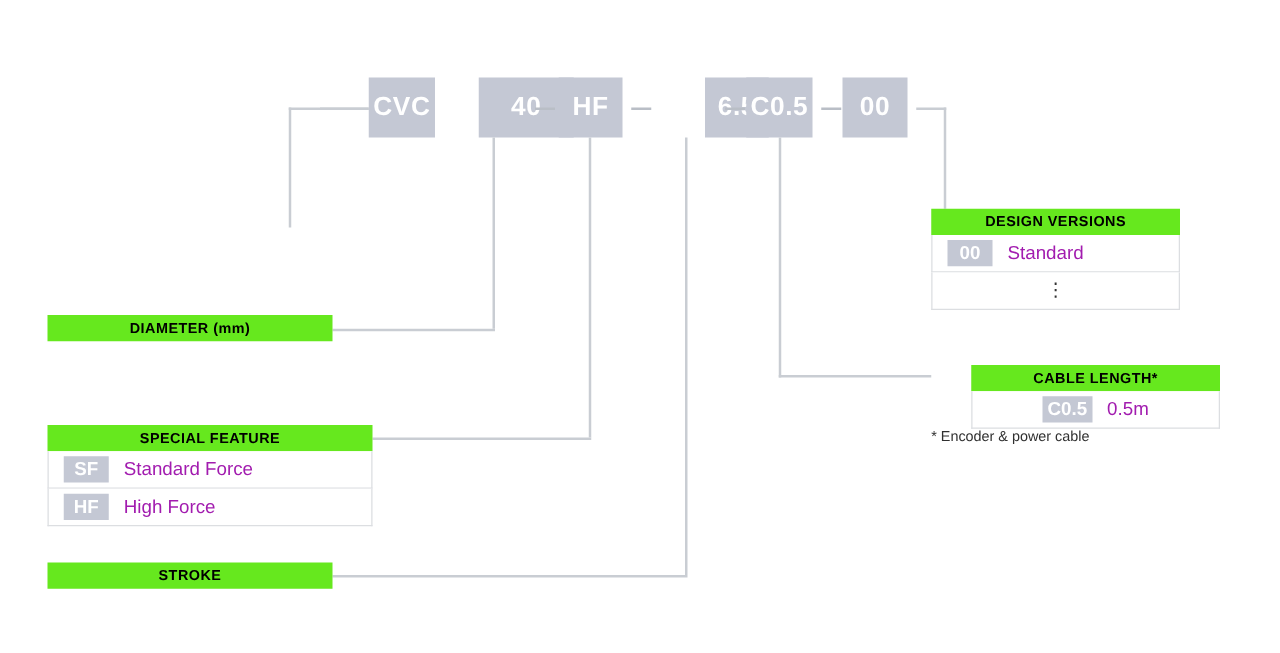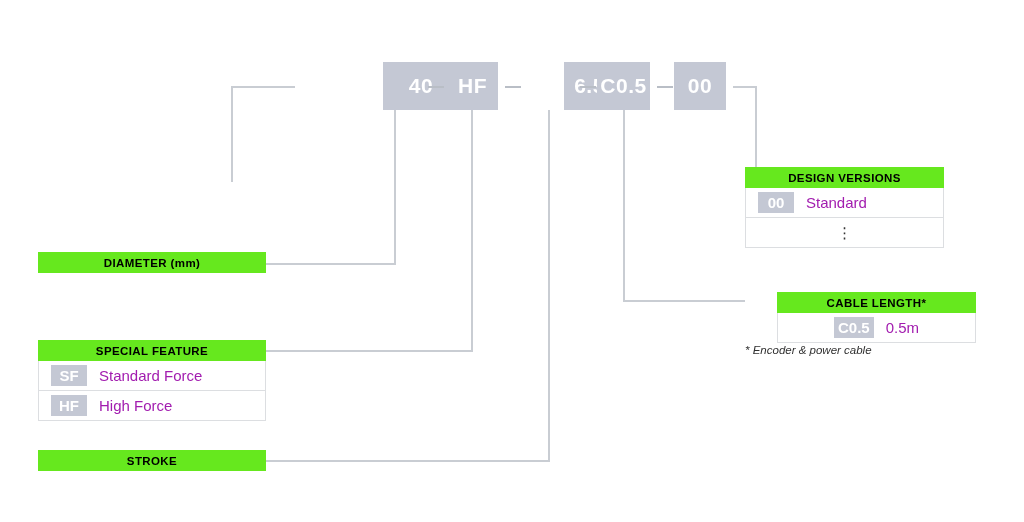--- a/index.html
+++ b/index.html
@@ -120,20 +120,21 @@
     color: #303030;
   }
 </style>
 </head>
 <body>
 
 <div id="canvas">
 
   <div class="ln lnh" style="left:256px; top:86px; width:39px;"></div>
 
+  <div class="code-box" style="left:295px; width:53px;">CVC</div>
 
   <div class="code-box" style="left:383px; width:76px;">40</div>
 
   <div class="dash" style="left:428px; width:16px;"></div>
 
   <div class="code-box" style="left:447px; width:51px;">HF</div>
 
   <div class="dash" style="left:505px; width:16px;"></div>
 
   <div class="code-box" style="left:523px; width:51px;margin-left:41px;">6.5</div>
@@ -163,21 +164,21 @@
   <div class="ln lnv" style="left:623px; top:110px; height:192px;"></div>
   <div class="ln lnh" style="left:623px; top:300px; width:122px;"></div>
 
   <div class="ln lnv" style="left:755px; top:86px; height:82px;"></div>
 
 
   <div class="green-bar" style="top:252px;">DIAMETER (mm)</div>
 
   <div class="green-bar" style="top:450px;">STROKE</div>
 
-  <div class="opt-table" style="left:38px; top:340px; width:228px;">
+  <div class="opt-table" style="left:38px; top:340px; width:260px;">
     <div class="opt-head">SPECIAL FEATURE</div>
     <div class="opt-row left">
       <span class="chip">SF</span>
       <span class="opt-text">Standard Force</span>
     </div>
     <div class="opt-row left">
       <span class="chip">HF</span>
       <span class="opt-text">High Force</span>
     </div>
   </div>
@@ -194,15 +195,15 @@
   </div>
 
   <div class="opt-table" style="left:745px; top:292px; width:199px;margin-left:32px;">
     <div class="opt-head">CABLE LENGTH*</div>
     <div class="opt-row center">
       <span class="chip">C0.5</span>
       <span class="opt-text">0.5m</span>
     </div>
   </div>
 
-  <div class="footnote" style="left:745px; top:344px;font-style:italic;">* Encoder &amp; power cable</div>
+  <div class="footnote" style="left:745px; top:344px;">* Encoder &amp; power cable</div>
 
 </div>
 
 </body></html>

